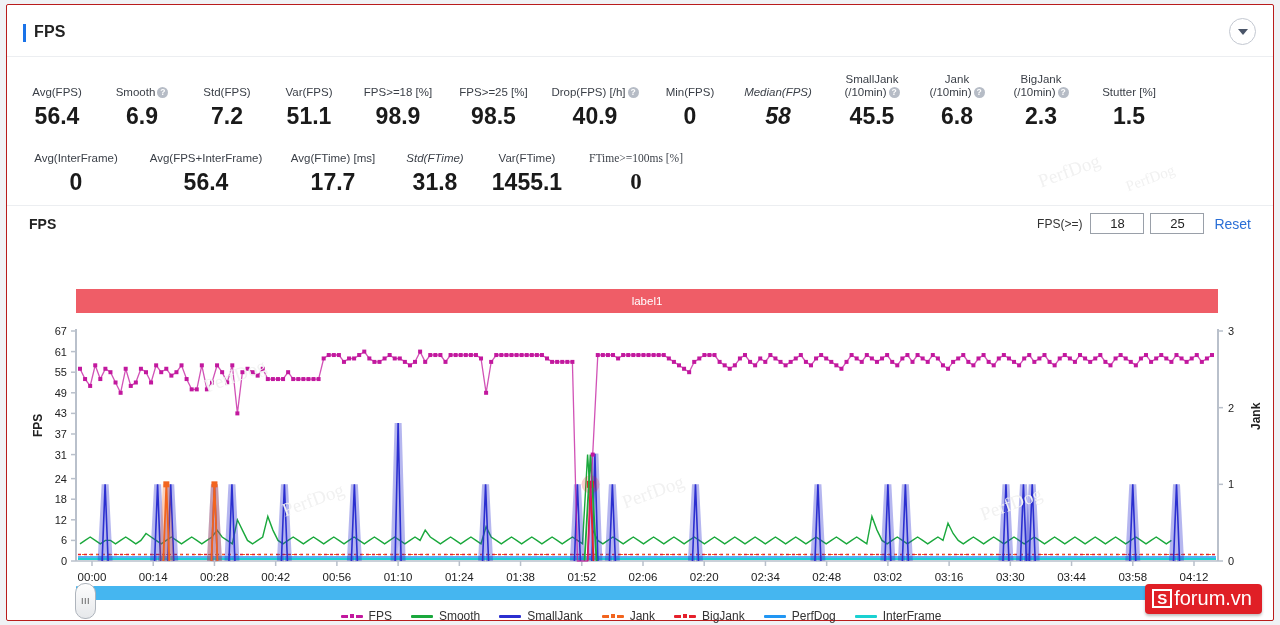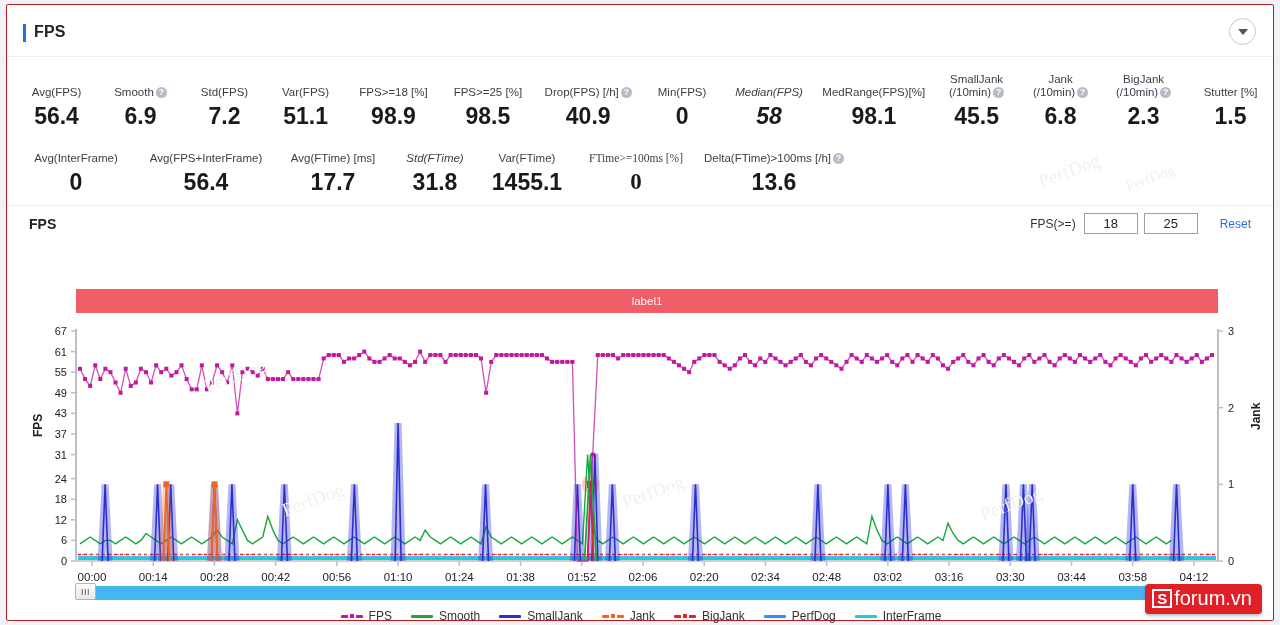--- a/index.html
+++ b/index.html
@@ -81,21 +81,21 @@
   .ctrl { position:absolute; right:22px; top:7px; display:flex; align-items:center; }
   .ctrl-lbl { font-size:12px; color:#333; margin-right:8px; }
   .ctrl-inp {
     width:54px; height:21px;
     border:1px solid #9aa0a9; background:#fff;
     font-size:13px; text-align:center; color:#222;
     font-family:"Liberation Sans", sans-serif;
     margin-right:6px; outline:none;
   }
   .ctrl-reset {
-    font-size:12px; color:#2a6fd6; margin-left:16px;
+    font-size:14px; color:#2a6fd6; margin-left:4px;
     cursor:pointer;
     text-align:center;
   }
 
   .label-banner {
     position:absolute; left:69px; top:284px;
     width:1142px; height:24px;
     background:#ef5d67;
     display:flex; align-items:center; justify-content:center;
     color:#fff; font-size:11.5px;
@@ -120,24 +120,24 @@
 
   
   .slider {
     position:absolute; left:69px; top:581px;
     width:1142px; height:14px;
     background:#45b6f0;
     border-radius:1px;
   }
   .slider-handle {
     position:absolute; left:-1px; top:-3px;
-    width:21px; height:17px;
+    width:21px; height:36px;
     background:linear-gradient(#fdfdfd,#e6e8eb);
     border:1px solid #aeb4bc;
-    border-radius:2px;
+    border-radius:10px;
     display:flex; align-items:center; justify-content:center;
     font-size:9px; color:#555; letter-spacing:.5px;
     cursor:ew-resize;
   }
 
   
   .legend {
     position:absolute; left:0; top:604px; width:1268px;
     display:flex; justify-content:center; align-items:center; gap:19px;
   }
@@ -215,24 +215,20 @@
           <div class="stat-val">40.9</div>
         </div>
         <div class="stat" style="width: 80px;">
           <div class="stat-lbl" style="padding-top: 13px;">Min(FPS)</div>
           <div class="stat-val">0</div>
         </div>
         <div class="stat" style="width: 96px; font-style: italic;">
           <div class="stat-lbl" style="padding-top: 13px;">Median(FPS)</div>
           <div class="stat-val">58</div>
         </div>
-        <div class="stat" style="width: 116px;">
-          <div class="stat-lbl" style="padding-top: 13px;">MedRange(FPS)[%]</div>
-          <div class="stat-val">98.1</div>
-        </div>
         <div class="stat" style="width: 92px;">
           <div class="stat-lbl">SmallJank
 (/10min)<span class="qm">?</span></div>
           <div class="stat-val">45.5</div>
         </div>
         <div class="stat" style="width: 78px;">
           <div class="stat-lbl">Jank
 (/10min)<span class="qm">?</span></div>
           <div class="stat-val">6.8</div>
         </div>
@@ -263,24 +259,20 @@
           <div class="stat-lbl" style="padding-top: 13px; font-style: italic;">Std(FTime)</div>
           <div class="stat-val">31.8</div>
         </div>
         <div class="stat" style="width: 92px;">
           <div class="stat-lbl" style="padding-top: 13px;">Var(FTime)</div>
           <div class="stat-val">1455.1</div>
         </div>
         <div class="stat" style="width: 126px; font-family: Liberation Serif, serif;">
           <div class="stat-lbl" style="padding-top: 13px;">FTime&gt;=100ms [%]</div>
           <div class="stat-val">0</div>
-        </div>
-        <div class="stat" style="width: 150px;">
-          <div class="stat-lbl" style="padding-top: 13px;">Delta(FTime)&gt;100ms [/h]<span class="qm">?</span></div>
-          <div class="stat-val">13.6</div>
         </div>
       </div>
   </div>
 
   <div class="chart-sep"></div>
 
   <div class="chart-head">
     <div class="chart-title">FPS</div>
     <div class="ctrl">
       <span class="ctrl-lbl">FPS(&gt;=)</span>

